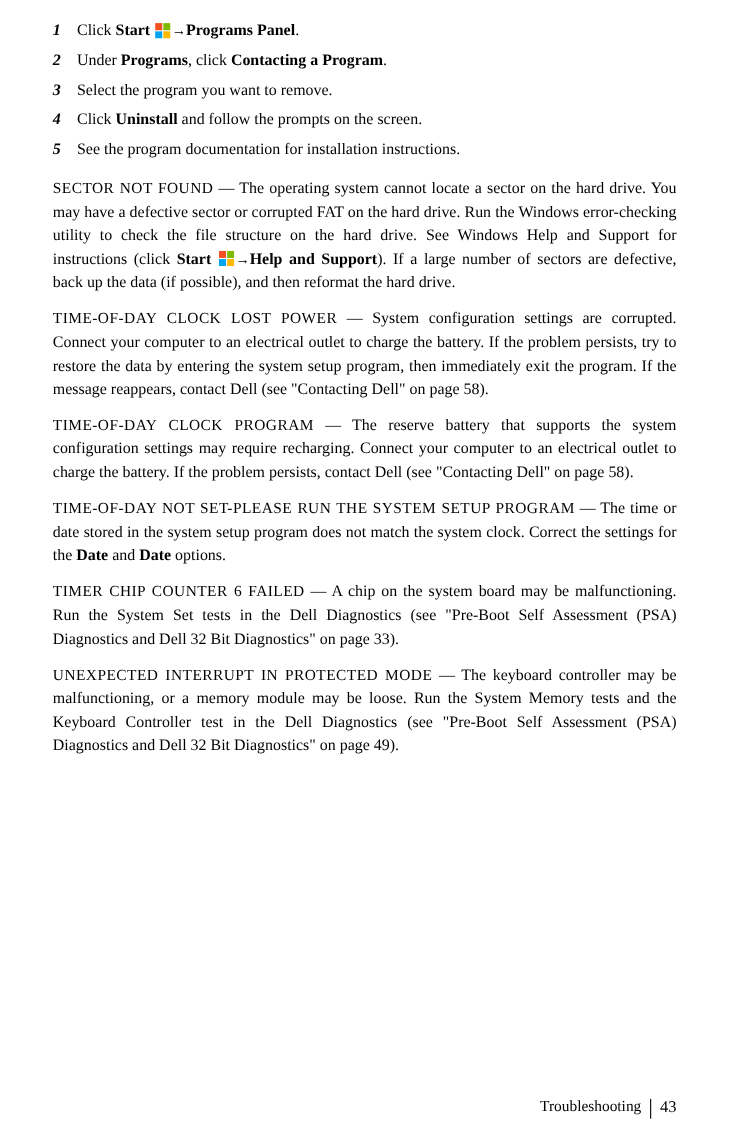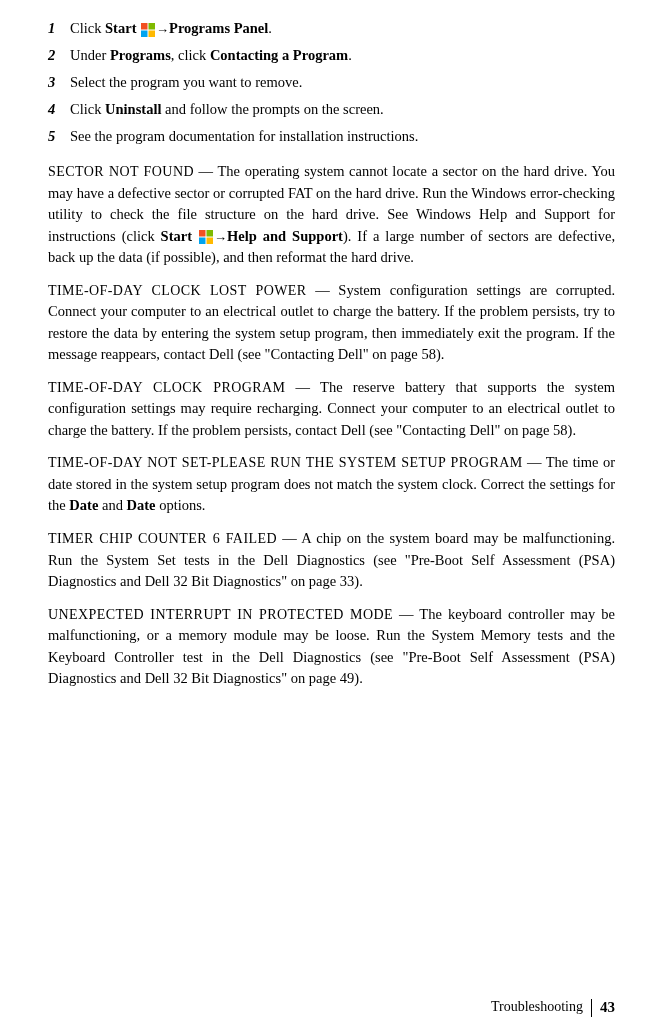--- a/index.html
+++ b/index.html
@@ -69,21 +69,21 @@
       font-size: 14px;
       margin-left: 17px;
     }
     .footer-divider {
       width: 1px;
       height: 18px;
       background: #000;
       display: inline-block;
     }
     .footer-page {
-      font-weight: bold;
+      font-weight: normal;
       font-size: 15px;
     }
   </style>
 </head>
 <body>
 
 <ol class="steps-list">
 <li>
       <span class="step-num">1</span>
       <span class="step-text">Click <b>Start</b> <span class="windows-logo"><svg viewBox="0 0 14 14" xmlns="http://www.w3.org/2000/svg" width="14" height="14">

